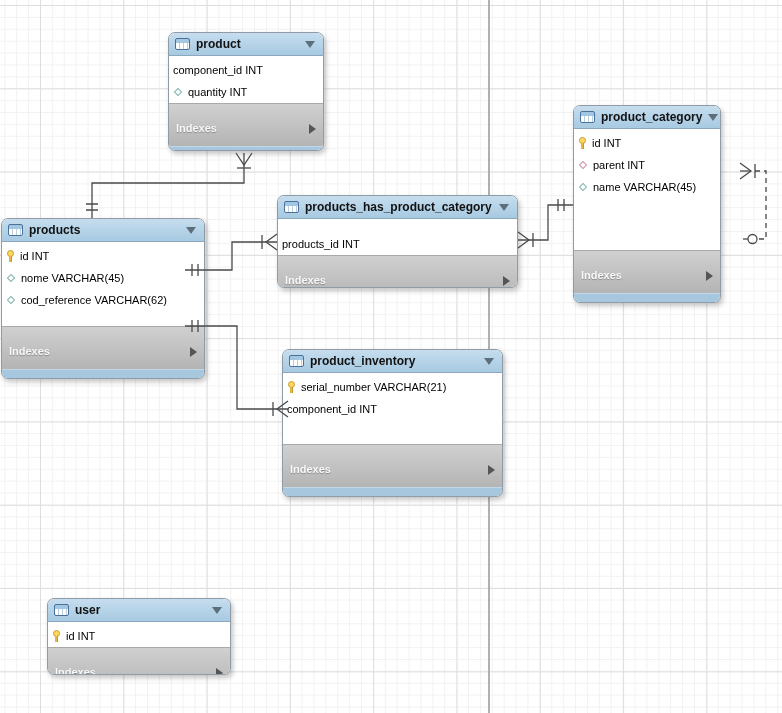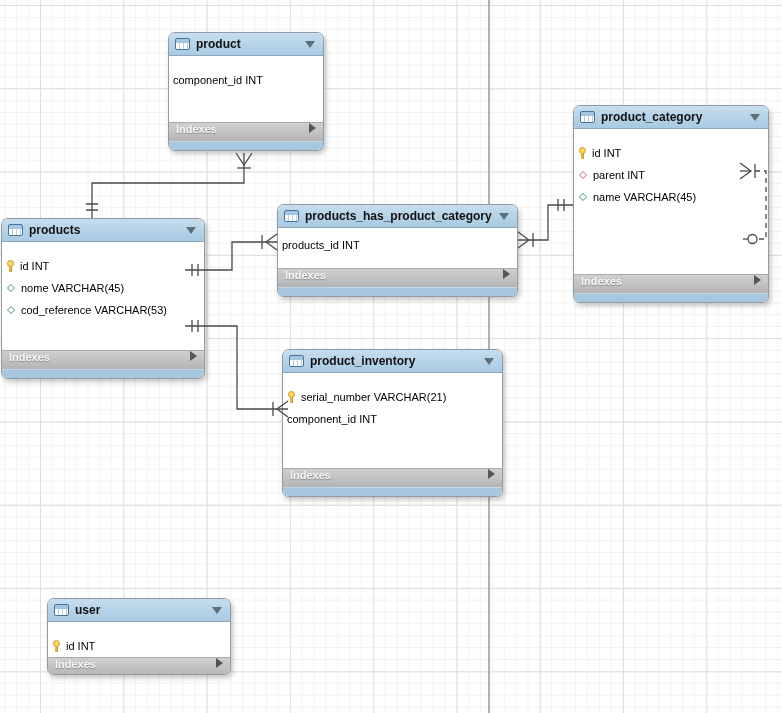--- a/index.html
+++ b/index.html
@@ -39,41 +39,41 @@
     background-image:
       linear-gradient(#a3c6e2 0 4px,transparent 4px),
       repeating-linear-gradient(to right,transparent 0 3px,#b9cfe0 3px 4px);
   }
   .t-title{font-size:12px;font-weight:bold;color:#111;white-space:nowrap;}
   .t-collapse{
     margin-left:auto;width:0;height:0;flex:0 0 auto;
     border-left:5px solid transparent;border-right:5px solid transparent;
     border-top:7px solid #5d6f7b;
   }
-  .t-rows{flex:1 1 auto;background:#fff;padding-top:13px;}
+  .t-rows{flex:1 1 auto;background:#fff;padding-top:3px;}
   .t-row{display:flex;align-items:center;height:22px;padding-left:4px;}
   .c-label{font-size:11px;color:#000;white-space:nowrap;}
   .c-icon{flex:0 0 auto;box-sizing:border-box;}
   .c-icon.key{width:9px;height:12px;position:relative;margin-right:5px;}
   .c-icon.key::before{
     content:"";position:absolute;left:1px;top:0;width:7px;height:7px;box-sizing:border-box;
     border-radius:50%;border:1.5px solid #c9992c;background:#ffd95e;
   }
   .c-icon.key::after{
     content:"";position:absolute;left:3px;top:6px;width:2px;height:6px;
     background:#e5b63e;border-right:1px solid #c9992c;
   }
   .c-icon.diamond-teal,.c-icon.diamond-red{
     width:6px;height:6px;margin:0 7px 0 2px;background:#fefefe;transform:rotate(45deg);
     border:1px solid #7db4aa;
   }
   .c-icon.diamond-red{border-color:#d092a1;}
   .t-footer{
-    height:18px;flex:0 0 18px;display:flex;align-items:flex-start;
-    padding:0 7px;background:linear-gradient(#d0d0d0,#b4b4b4);
+    height:18px;flex:0 0 18px;display:flex;align-items:flex-end;
+    padding:12px 7px;background:linear-gradient(#d0d0d0,#b4b4b4);
     border-top:1px solid #a9a9a9;
   }
   .t-footer .f-label{
     font-size:11px;font-weight:bold;color:#f8f8f8;text-shadow:0 1px 1px #8a8a8a;
   }
   .t-expand{
     margin-left:auto;width:0;height:0;
     border-top:5px solid transparent;border-bottom:5px solid transparent;
     border-left:7px solid #555;
   }
@@ -93,20 +93,24 @@
   <div class="table" style="left:168px;top:32px;width:156px;height:119px;">
     <div class="t-header">
       <span class="t-icon"></span>
       <span class="t-title">product</span>
       <span class="t-collapse"></span>
     </div>
     <div class="t-rows">
         <div class="t-row">
           <span class="c-label">component_id INT</span>
         </div>
+        <div class="t-row">
+          <span class="c-icon diamond-teal"></span>
+          <span class="c-label">quantity INT</span>
+        </div>
       </div>
     <div class="t-footer">
       <span class="f-label">Indexes</span>
       <span class="t-expand"></span>
     </div>
     <div class="t-strip"></div>
   </div>
 
   <div class="table" style="left:1px;top:218px;width:204px;height:161px;">
     <div class="t-header">
@@ -118,49 +122,49 @@
         <div class="t-row">
           <span class="c-icon key"></span>
           <span class="c-label">id INT</span>
         </div>
         <div class="t-row">
           <span class="c-icon diamond-teal"></span>
           <span class="c-label">nome VARCHAR(45)</span>
         </div>
         <div class="t-row">
           <span class="c-icon diamond-teal"></span>
-          <span class="c-label">cod_reference VARCHAR(53)</span>
-        </div>
-      </div>
-    <div class="t-footer">
-      <span class="f-label">Indexes</span>
-      <span class="t-expand"></span>
-    </div>
-    <div class="t-strip"></div>
-  </div>
-
-  <div class="table" style="left:277px;top:204px;width:241px;height:93px;">
+          <span class="c-label">cod_reference VARCHAR(62)</span>
+        </div>
+      </div>
+    <div class="t-footer">
+      <span class="f-label">Indexes</span>
+      <span class="t-expand"></span>
+    </div>
+    <div class="t-strip"></div>
+  </div>
+
+  <div class="table" style="left:277px;top:195px;width:241px;height:93px;">
     <div class="t-header">
       <span class="t-icon"></span>
       <span class="t-title">products_has_product_category</span>
       <span class="t-collapse"></span>
     </div>
-    <div class="t-rows" style="padding-top:6px;">
+    <div class="t-rows" style="padding-top:14px;">
         <div class="t-row">
           <span class="c-label">products_id INT</span>
         </div>
       </div>
     <div class="t-footer">
       <span class="f-label">Indexes</span>
       <span class="t-expand"></span>
     </div>
     <div class="t-strip"></div>
   </div>
 
-  <div class="table" style="left:573px;top:105px;width:196px;height:198px;">
+  <div class="table" style="left:573px;top:105px;width:148px;height:198px;">
     <div class="t-header">
       <span class="t-icon"></span>
       <span class="t-title">product_category</span>
       <span class="t-collapse"></span>
     </div>
     <div class="t-rows">
         <div class="t-row">
           <span class="c-icon key"></span>
           <span class="c-label">id INT</span>
         </div>

